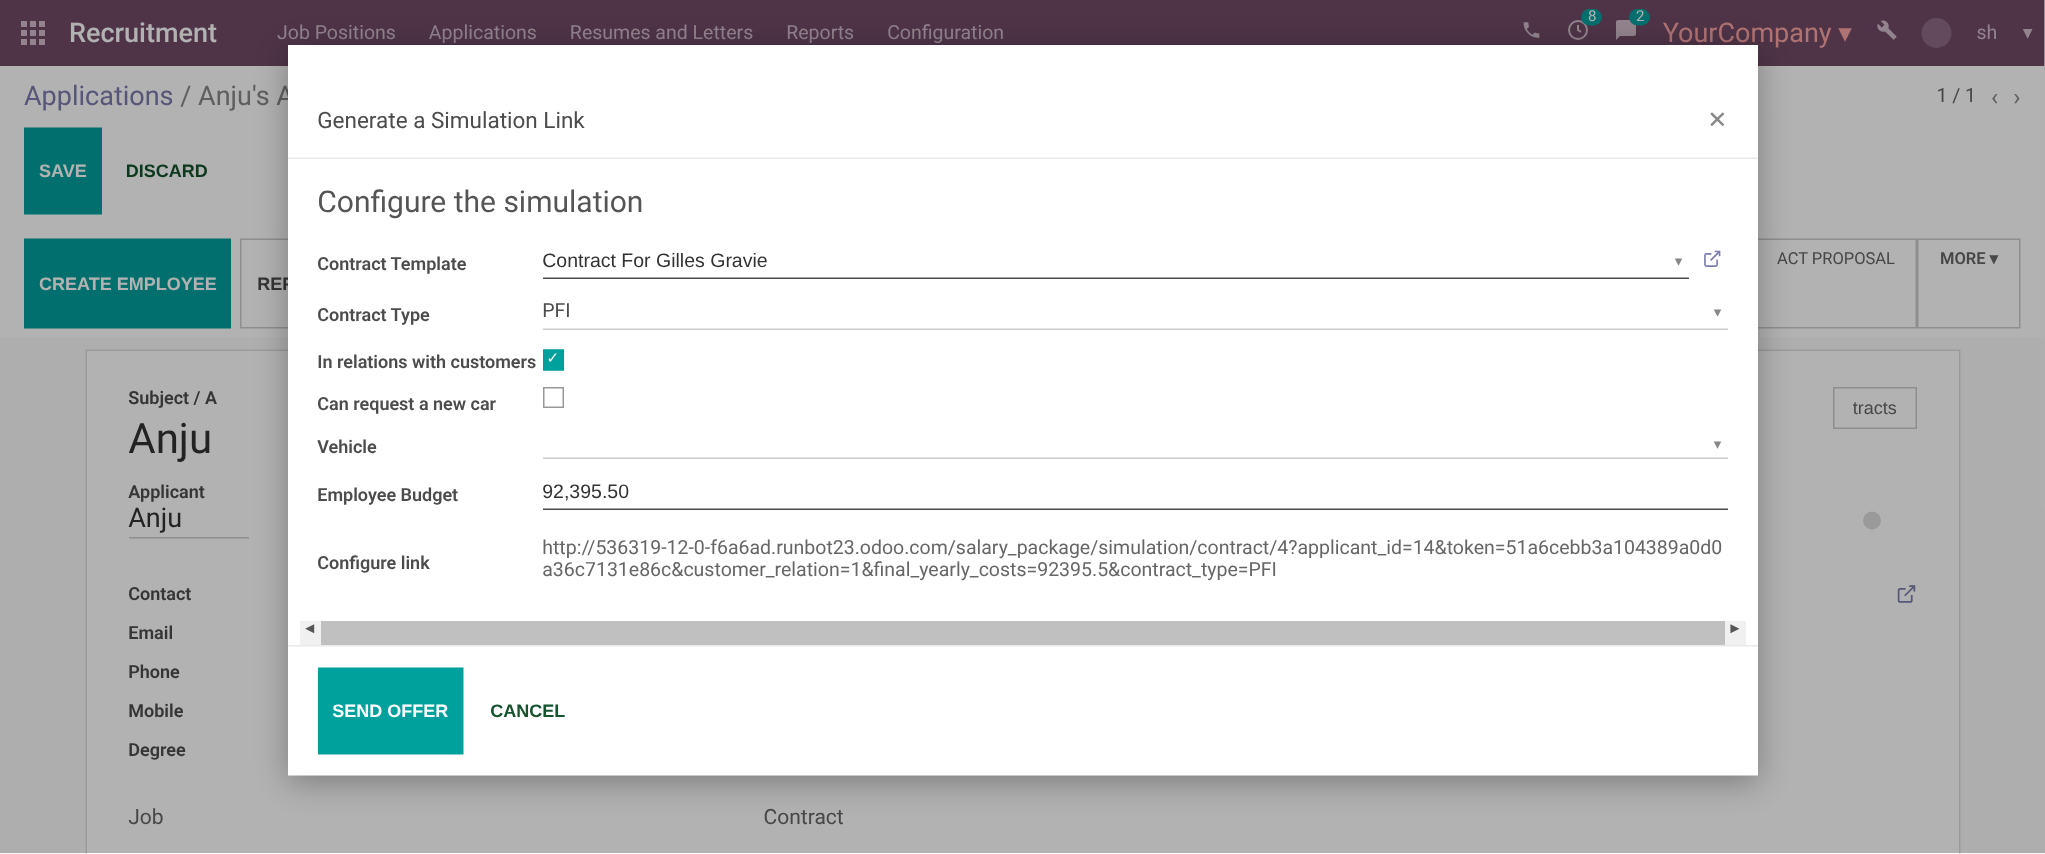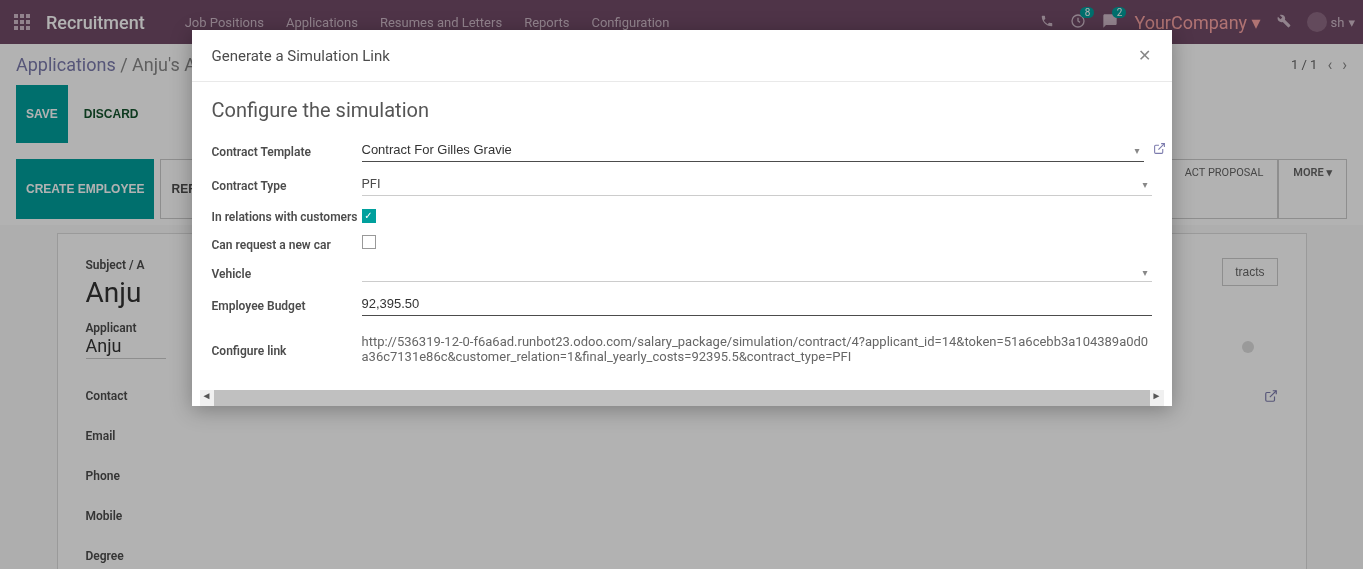--- a/index.html
+++ b/index.html
@@ -9,21 +9,21 @@
 .topbar { background: #714b67; height: 44px; display: flex; align-items: center; padding: 10px 8px; color: #fff; }
 .apps-icon { width: 28px; height: 28px; display: flex; align-items: center; justify-content: center; margin-right: 10px; }
 .apps-icon svg { fill: #d1bccb; }
 .app-title { font-size: 18px; font-weight: 500; color: #fff; margin-right: 40px; }
 .nav-items { display: flex; gap: 22px; flex: 1; }
 .nav-item { color: #d1bccb; font-size: 13px; cursor: pointer; }
 .right-icons { display: flex; align-items: center; gap: 16px; }
 .icon-btn { position: relative; color: #d1bccb; cursor: pointer; }
 .badge { position: absolute; top: -6px; right: -8px; background: #00a09d; color: #fff; font-size: 10px; border-radius: 8px; padding: 0 4px; min-width: 14px; text-align: center; }
 .company-name { color: #fca5a5; font-size: 18px; cursor: pointer; }
-.user-name { color: #d1bccb; font-size: 13px; cursor: pointer; display: flex; align-items: center; gap: 4px; }
+.user-name { color: #d1bccb; font-size: 13px; cursor: pointer; display: flex; align-items: center; gap: 17px; }
 .avatar { width: 20px; height: 20px; border-radius: 50%; background: #8f6b85; display: inline-block; }
 
 
 .crumb-row { background: #fff; padding: 10px 16px 4px 16px; display: flex; align-items: center; justify-content: space-between; }
 .crumbs { font-size: 18px; color: #7c7bad; }
 .crumb-active { color: #888; }
 .pager { display: flex; align-items: center; gap: 10px; color: #666; font-size: 13px; }
 .pager-arrow { cursor: pointer; color: #888; font-size: 16px; }
 
 .action-row { background: #fff; padding: 6px 16px 10px 16px; display: flex; align-items: center; gap: 6px; }
@@ -39,27 +39,27 @@
 
 
 .sheet-wrap { padding: 0 16px; display: flex; justify-content: center; }
 .sheet { background: #fff;  width: 100%; max-width: 1250px; padding: 24px 28px; margin-top: 8px; border:1px solid #ddd;}
 .sheet-top-btn { float: right; background: #fff; border: 1px solid #ccc; padding: 6px 12px; font-size: 12px; color: #666; }
 .circle-ind { float: right; clear: right; width: 12px; height: 12px; border-radius: 50%; background: #ddd; margin-top: 20px; margin-right: 4px; }
 .form-label { font-size: 12px; font-weight: 600; color: #4c4c4c; }
 .big-input { font-size: 28px; color: #333; margin: 4px 0 12px 0; }
 .name-input { font-size: 18px; color: #333; margin-bottom: 18px; border-bottom: 1px solid #ccc; display: inline-block; padding-bottom: 2px; min-width: 80px;}
 .field-grid { display: flex; gap: 80px; margin-top: 12px; }
-.field-col { display: flex; flex-direction: column; gap: 26px; }
+.field-col { display: flex; flex-direction: column; gap: 12px; }
 .section-head { font-size: 14px; color: #666; margin-top: 30px; }
 
 
 .overlay { position: fixed; inset: 0; background: rgba(0,0,0,0.3); z-index: 100; }
 .modal { position: fixed; top: 30px; left: 50%; transform: translateX(-50%); width: 980px; background: #fff; box-shadow: 0 4px 20px rgba(0,0,0,0.3); z-index: 101; display: flex; flex-direction: column; }
-.modal-header { padding: 16px 20px; display: flex; justify-content: space-between; align-items: center; border-bottom: 1px solid #e9e9e9; }
+.modal-header { padding: 16px 20px; display: flex; justify-content: space-between; align-items: center; border-bottom: 1px solid #e9e9e9; margin-top: 24px; }
 .modal-title { font-size: 15px; color: #4c4c4c; }
 .modal-close { cursor: pointer; color: #888; font-size: 16px; }
 .modal-body { padding: 16px 20px; max-height: 380px; overflow-x: auto; overflow-y: auto; position: relative;}
 .modal-body-inner { min-width: 920px; }
 .modal-subtitle { font-size: 20px; color: #555; margin-bottom: 16px; }
 .form-row { display: flex; align-items: center; margin-bottom: 10px; }
 .form-row-label { width: 150px; font-size: 12px; font-weight: 600; color: #4c4c4c; padding-top: 4px; }
 .form-row-input { flex: 1; position: relative; }
 .text-input { width: 100%; border: none; border-bottom: 1px solid #4c4c4c; padding: 4px 0; font-size: 13px; color: #333; outline: none; background: transparent;}
 .text-light { border-bottom: 1px solid #ccc; padding: 4px 0; min-height: 20px;}
@@ -203,21 +203,21 @@
   <div class="modal-header">
     <div class="modal-title">Generate a Simulation Link</div>
     <div class="modal-close">✕</div>
   </div>
   <div class="modal-body">
     <div class="modal-body-inner">
     <div class="modal-subtitle">Configure the simulation</div>
 
     <div class="form-row">
       <div class="form-row-label">Contract Template</div>
-      <div class="form-row-input" style="margin-right:8px">
+      <div class="form-row-input" style="margin-right:26px">
         <input class="text-input" value="Contract For Gilles Gravie" style="">
         <span class="select-caret">▾</span>
         <span class="ext-link">
           <svg width="13" height="13" viewBox="0 0 24 24" fill="none" stroke="currentColor" stroke-width="2">
                 <path d="M18 13v6a2 2 0 0 1-2 2H5a2 2 0 0 1-2-2V8a2 2 0 0 1 2-2h6"></path>
                 <polyline points="15 3 21 3 21 9"></polyline>
                 <line x1="10" y1="14" x2="21" y2="3"></line>
               </svg>
         </span>
       </div>
@@ -265,13 +265,17 @@
       <div class="form-row-label">Configure link</div>
       <div class="form-row-input">
         <div class="link-text">http://536319-12-0-f6a6ad.runbot23.odoo.com/salary_package/simulation/contract/4?applicant_id=14&amp;token=51a6cebb3a104389a0d0a36c7131e86c&amp;customer_relation=1&amp;final_yearly_costs=92395.5&amp;contract_type=PFI</div>
       </div>
     </div>
     </div>
   </div>
   <div class="hscroll" style="margin:0 8px">
       <div class="hscroll-inner"></div>
     </div>
+  <div class="modal-footer">
+    <button class="btn btn-primary">SEND OFFER</button>
+    <button class="btn btn-secondary">CANCEL</button>
+  </div>
 </div>
 
 </body></html>

